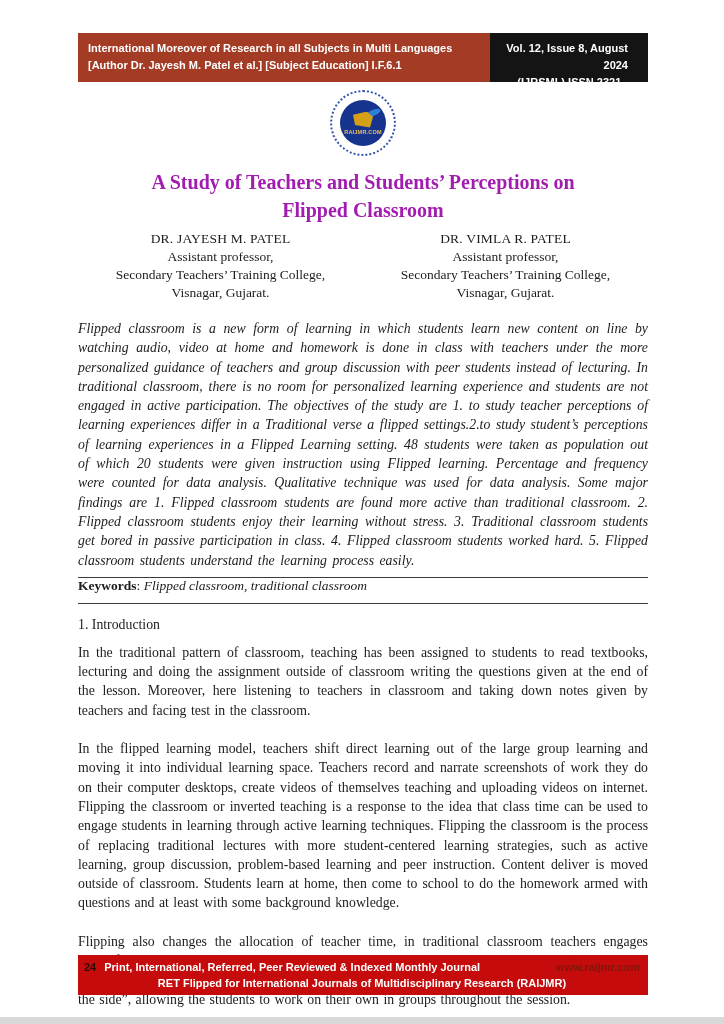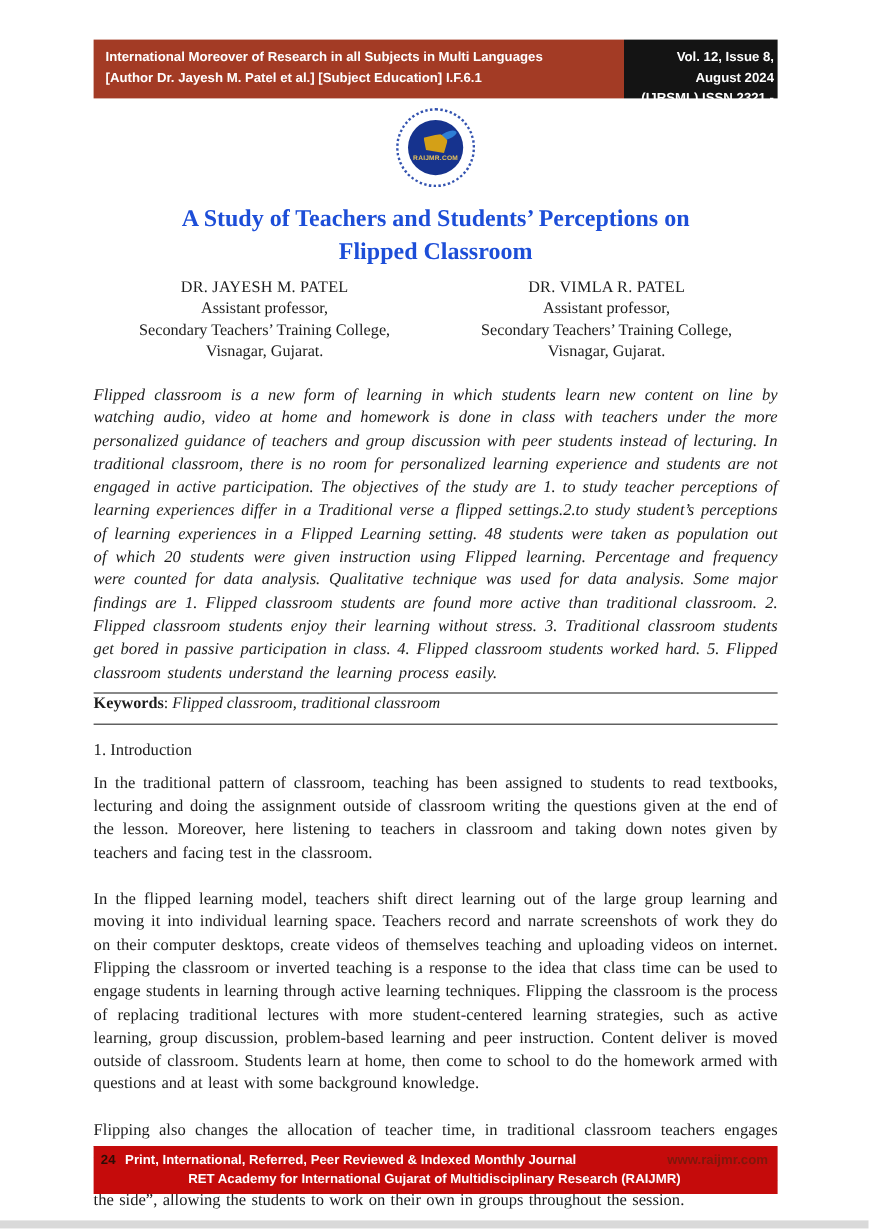--- a/index.html
+++ b/index.html
@@ -16,23 +16,23 @@
   .content { padding:33px 76px 0 78px; }
 
   
   .header { display:flex; width:100%; height:49px; font-family:"Liberation Sans", sans-serif; }
   .header-left {
     flex:1; background:#a33b25; color:#ffffff;
     font-size:11px; font-weight:bold;
     padding:7px 10px 0 10px; line-height:17px;
   }
   .header-right {
-    width:128px; background:#141414; color:#ffffff;
+    width:158px; background:#141414; color:#ffffff;
     font-size:11px; font-weight:bold;
-    padding:7px 3px 0 4px; line-height:17px; text-align:right;
+    padding:7px 20px 0 4px; line-height:17px; text-align:right;
   }
 
   
   .logo-wrap { display:flex; justify-content:center; margin-top:8px; }
   .logo {
     width:66px; height:66px; border-radius:50%;
     background:#ffffff;
     border:2px dotted #3353b0;
     display:flex; align-items:center; justify-content:center;
   }
@@ -53,21 +53,21 @@
     position:absolute; top:10px; right:5px;
     width:16px; height:6px; background:#2e7fd6;
     border-radius:50% 50% 50% 50%/60% 60% 40% 40%;
     transform:rotate(-25deg);
   }
   .logo-text { color:#e8c35a; font-family:"Liberation Sans", sans-serif; font-size:5.5px; font-weight:bold; letter-spacing:0.2px; }
 
   
   .paper-title {
     margin-top:12px; text-align:center;
-    font-size:20px; font-weight:bold; line-height:28px; color:#1d4ed8;
+    font-size:20px; font-weight:bold; line-height:28px; color:#a21caf;
   }
   .authors { display:flex; margin-top:6px; }
   .author { flex:1; text-align:center; font-size:13.5px; line-height:18px; }
   .author-name { letter-spacing:0.2px; }
 
   
   .abstract-block { margin-top:17px; }
   .abstract-label { font-size:13.5px; }
   .abstract-label b { font-weight:bold; }
   .abstract-body {
@@ -168,17 +168,17 @@
 
   </div>
 
   <div class="footer">
     <div class="footer-line1">
       <span class="footer-pagenum">24</span>
       <span>Print, International, Referred, Peer Reviewed &amp; Indexed Monthly Journal</span>
       <span class="footer-spacer"></span>
       <span class="footer-site">www.raijmr.com</span>
     </div>
-    <div class="footer-line2">RET Academy for International Gujarat of Multidisciplinary Research (RAIJMR)</div>
+    <div class="footer-line2">RET Flipped for International Journals of Multidisciplinary Research (RAIJMR)</div>
   </div>
 
   <div class="page-edge"></div>
 </div>
 
 </body></html>

